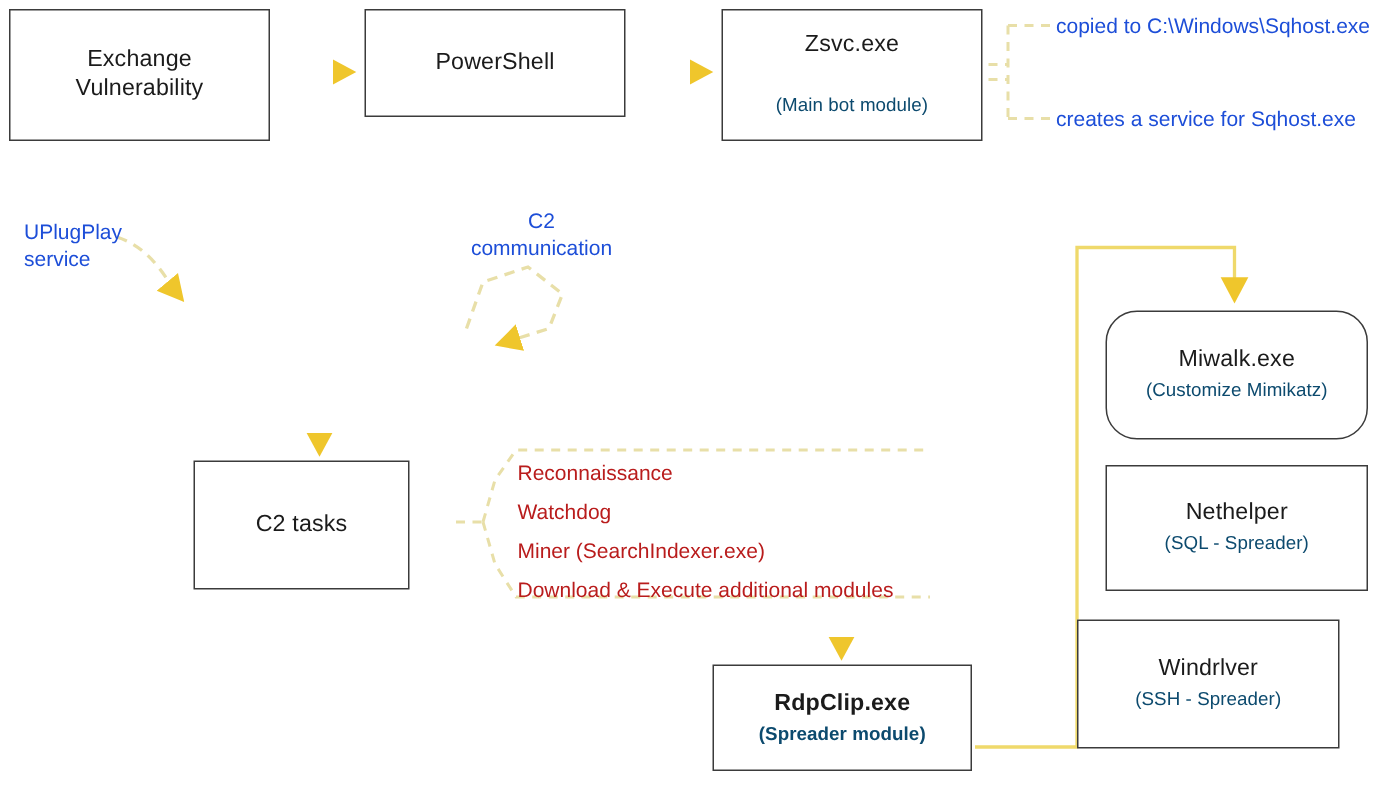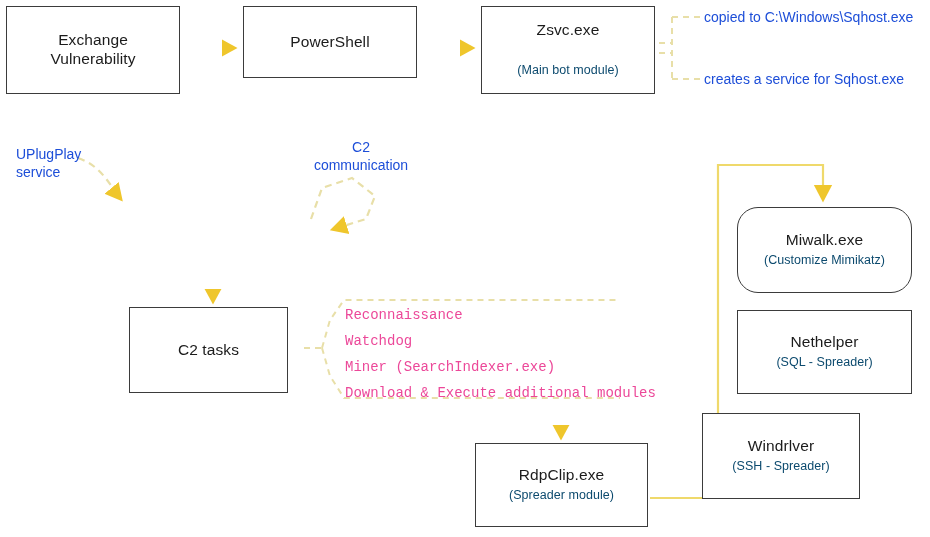--- a/index.html
+++ b/index.html
@@ -54,24 +54,23 @@
     position: absolute;
     font-size: 14px;
     color: #1d4ed8;
     line-height: 1.32;
     white-space: nowrap;
   }
   .anno.center { text-align: center; }
   .task-list {
     position: absolute;
     font-size: 14px;
-    color: #ec4899;
+    color: #b91c1c;
     line-height: 1.0;
     white-space: nowrap;
-    font-family: Liberation Mono, monospace;
   }
   .task-list div { margin-bottom: 12px; }
   .task-list div:last-child { margin-bottom: 0; }
 </style>
 </head>
 <body>
 
 <div id="canvas">
 
   <svg class="layer" viewBox="0 0 930 537">
@@ -143,40 +142,40 @@
   <div class="node" style="left:243px; top:6px; width:174px; height:72px;">
     <div class="title">PowerShell</div>
   </div>
 
   <div class="node" style="left:481px; top:6px; width:174px; height:88px;gap:20px;">
     <div class="title">Zsvc.exe</div>
     <div class="sub">(Main bot module)</div>
   </div>
 
 
-  <div class="node" style="left:129px; top:307px; width:159px; height:86px;">
+  <div class="node" style="left:129px; top:307px; width:144px; height:86px;">
     <div class="title">C2 tasks</div>
   </div>
 
-  <div class="node" style="left:475px; top:443px; width:173px; height:84px;">
+  <div class="node" style="left:475px; top:443px; width:173px; height:71px;font-weight:bold;">
     <div class="title">RdpClip.exe</div>
     <div class="sub">(Spreader module)</div>
   </div>
 
   <div class="node" style="left:737px; top:207px; width:175px; height:86px;border-radius:21px;">
     <div class="title">Miwalk.exe</div>
     <div class="sub">(Customize Mimikatz)</div>
   </div>
 
   <div class="node" style="left:737px; top:310px; width:175px; height:84px;">
     <div class="title">Nethelper</div>
     <div class="sub">(SQL - Spreader)</div>
   </div>
 
-  <div class="node" style="left:702px; top:413px; width:158px; height:86px;">
+  <div class="node" style="left:718px; top:413px; width:175px; height:86px;">
     <div class="title">Windrlver</div>
     <div class="sub">(SSH - Spreader)</div>
   </div>
 
   <div class="anno" style="left:704px; top:8px;">copied to C:\Windows\Sqhost.exe</div>
 
   <div class="anno" style="left:704px; top:70px;">creates a service for Sqhost.exe</div>
 
   <div class="anno" style="left:16px; top:145px;">
     <div>UPlugPlay</div>

